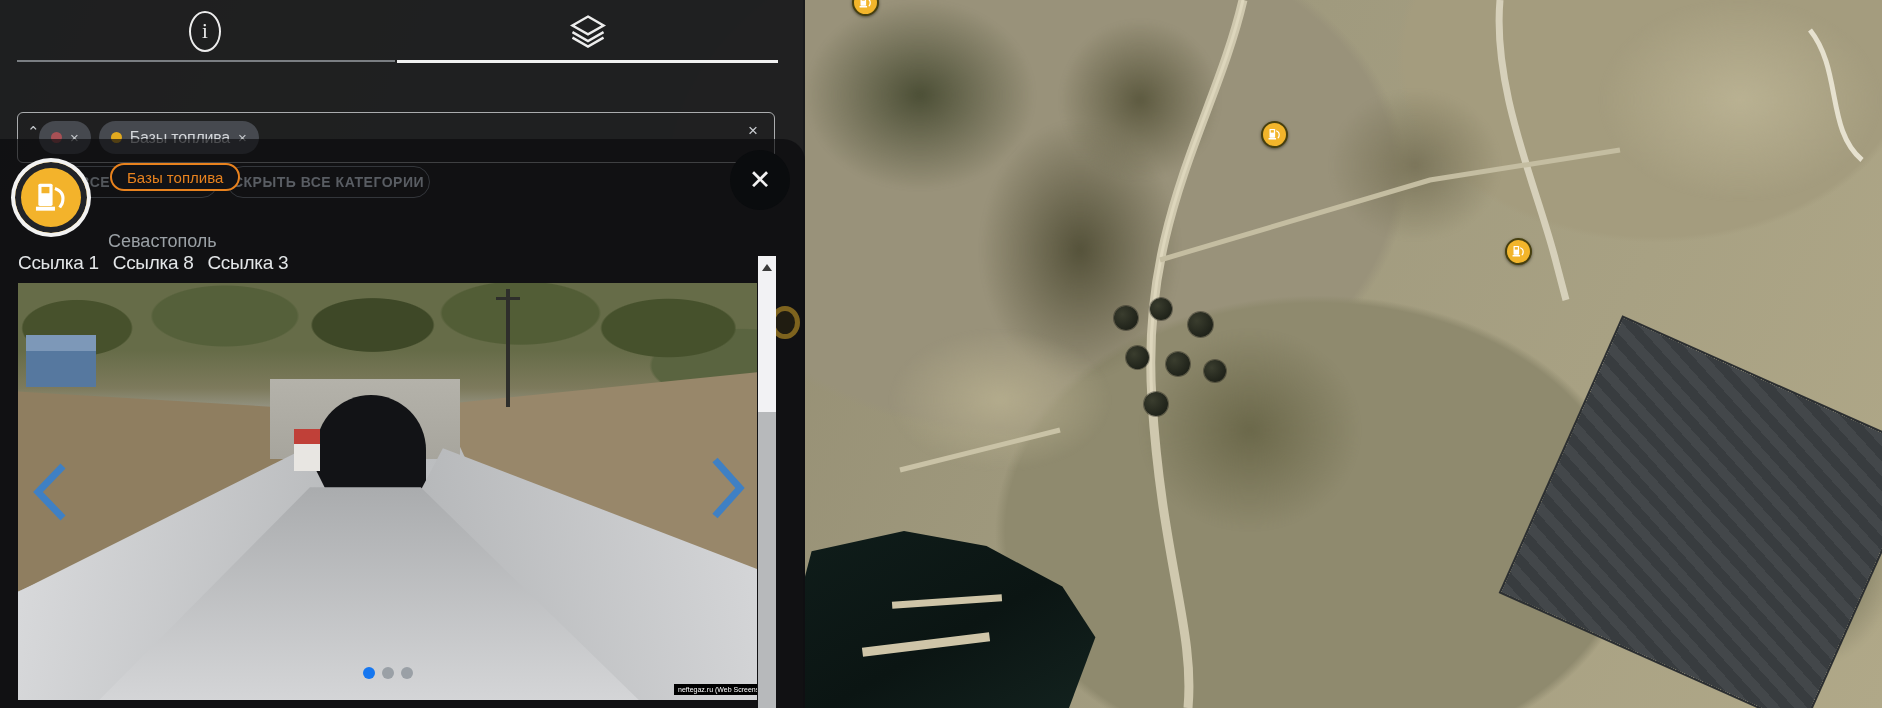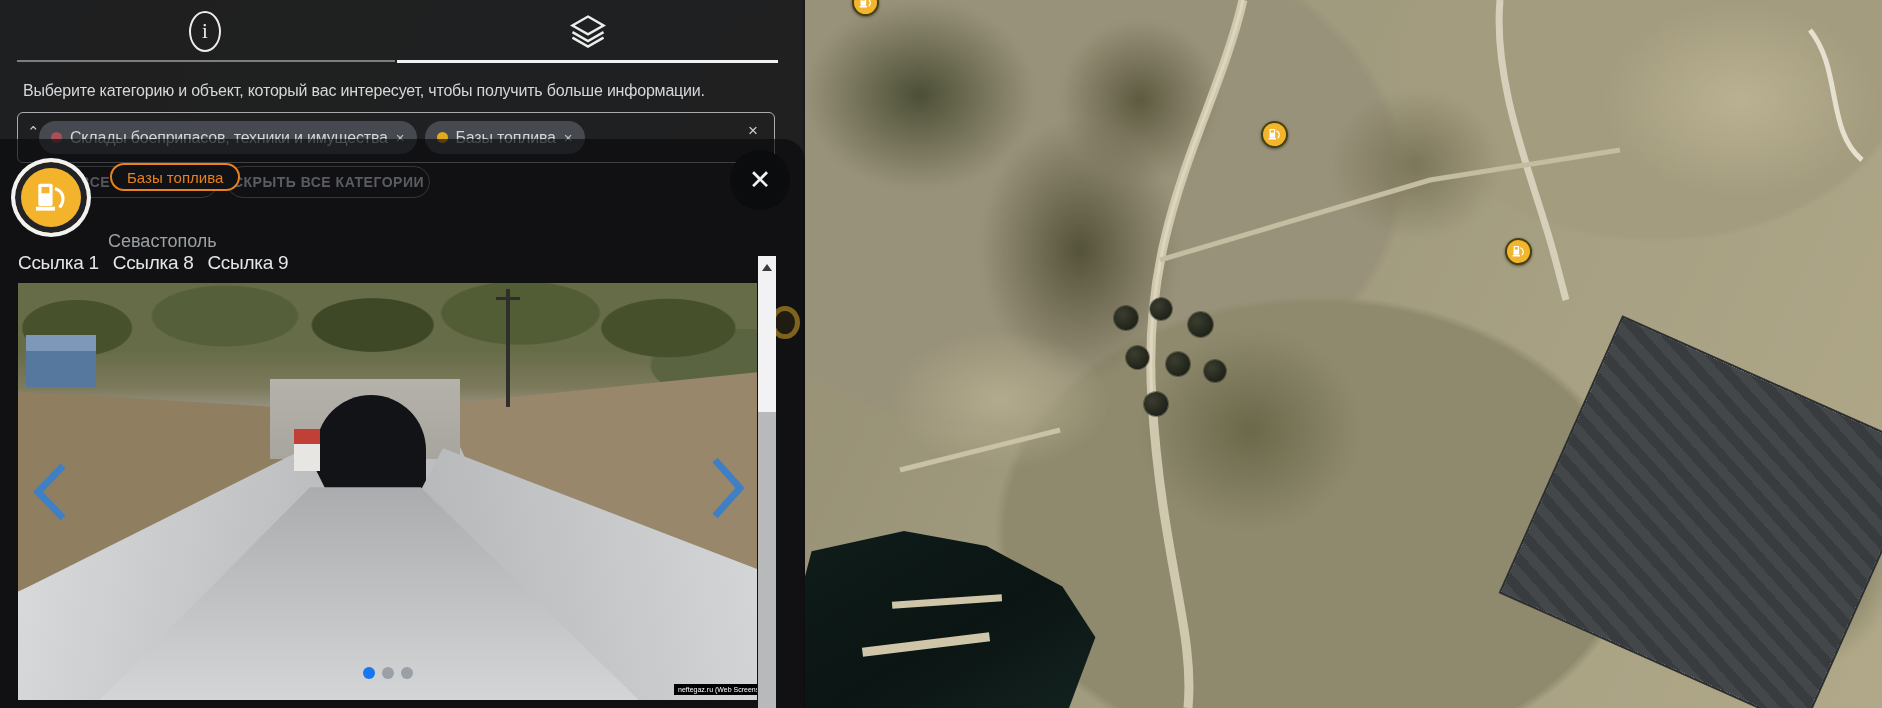--- a/index.html
+++ b/index.html
@@ -220,29 +220,27 @@
   <div class="tab tab-layers">
     <svg width="40" height="36" viewBox="0 0 36 32">
       <path d="M18 3 L32 11 18 19 4 11 Z" stroke="#ececec" stroke-width="2.2" fill="none"></path>
       <path d="M4 17 L18 25 32 17" stroke="#ececec" stroke-width="2.2" fill="none"></path>
       <path d="M4 22 L18 30 32 22" stroke="#ececec" stroke-width="2.2" fill="none"></path>
     </svg>
   </div>
   <div class="underline underline-left"></div>
   <div class="underline underline-right"></div>
 
-  <div class="instruction">Выберите категорию и объект, который вас интересует, чтобы получить больше информации.</div>
 
   <div class="filter-box">
     <span class="filter-collapse">⌃</span>
     <span class="filter-clear">×</span>
     <div class="tagrow">
       <div class="tag">
         <span class="tag-dot" style="background:#a85055;"></span>
-        <span class="tag-label">Склады боеприпасов, техники и имущества</span>
         <span class="tag-x">×</span>
       </div>
       <div class="tag">
         <span class="tag-dot" style="background:#e2aa1f;"></span>
         <span class="tag-label">Базы топлива</span>
         <span class="tag-x">×</span>
       </div>
     </div>
   </div>
 
@@ -264,21 +262,21 @@
 
     <div class="close-btn">
       <span>✕</span>
     </div>
 
     <div class="card-subtitle">Севастополь</div>
 
     <div class="links">
       <a>Ссылка 1</a>
       <a>Ссылка 8</a>
-      <a>Ссылка 9</a>
+      <a>Ссылка 3</a>
     </div>
 
     <div class="photo">
       <div class="ph ph-veg"></div>
       <div class="ph ph-dirt-l"></div>
       <div class="ph ph-dirt-r"></div>
       <div class="ph ph-shed"></div>
       <div class="ph ph-pole"></div>
       <div class="ph ph-polearm"></div>
       <div class="ph ph-portal-face"></div>

